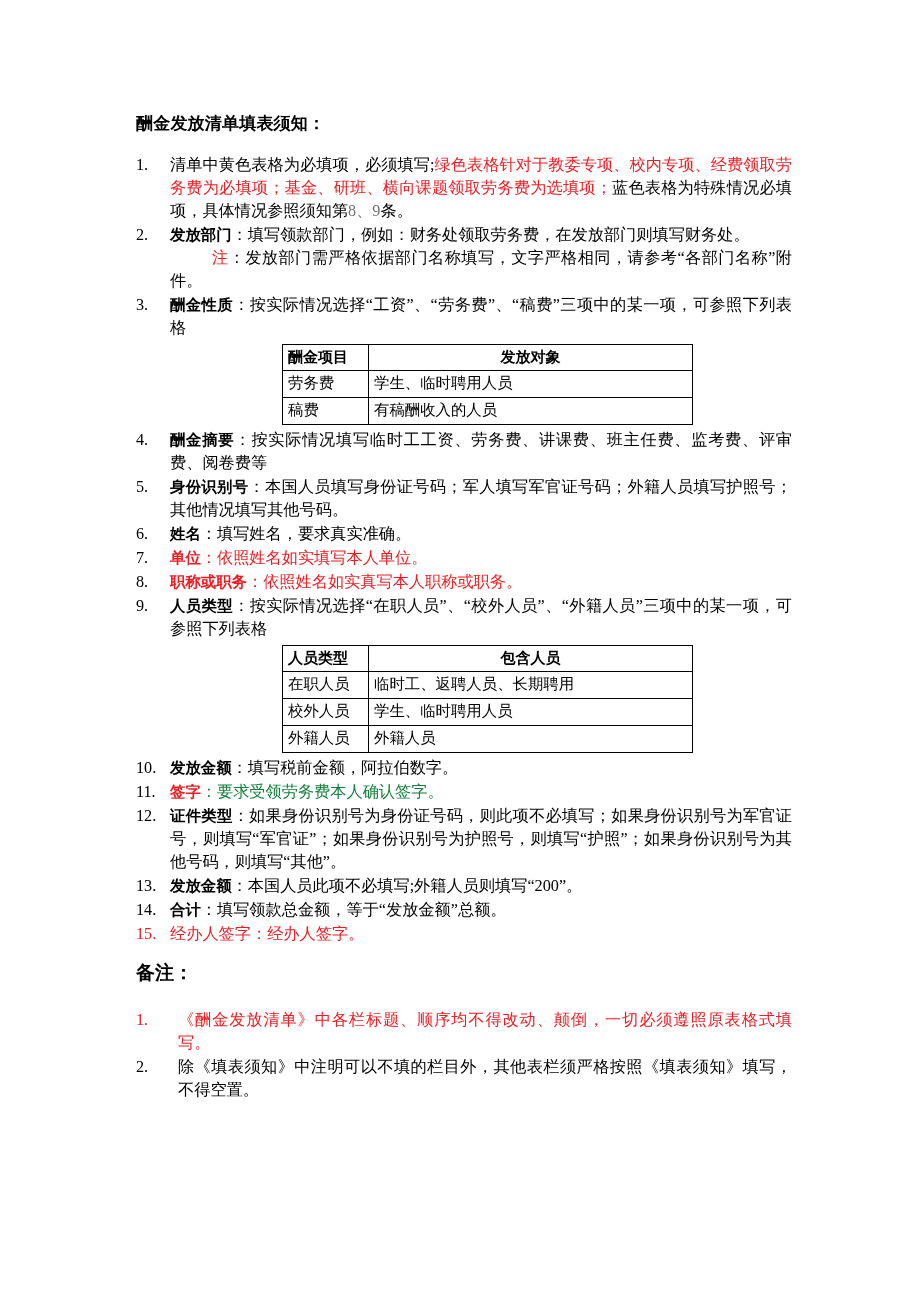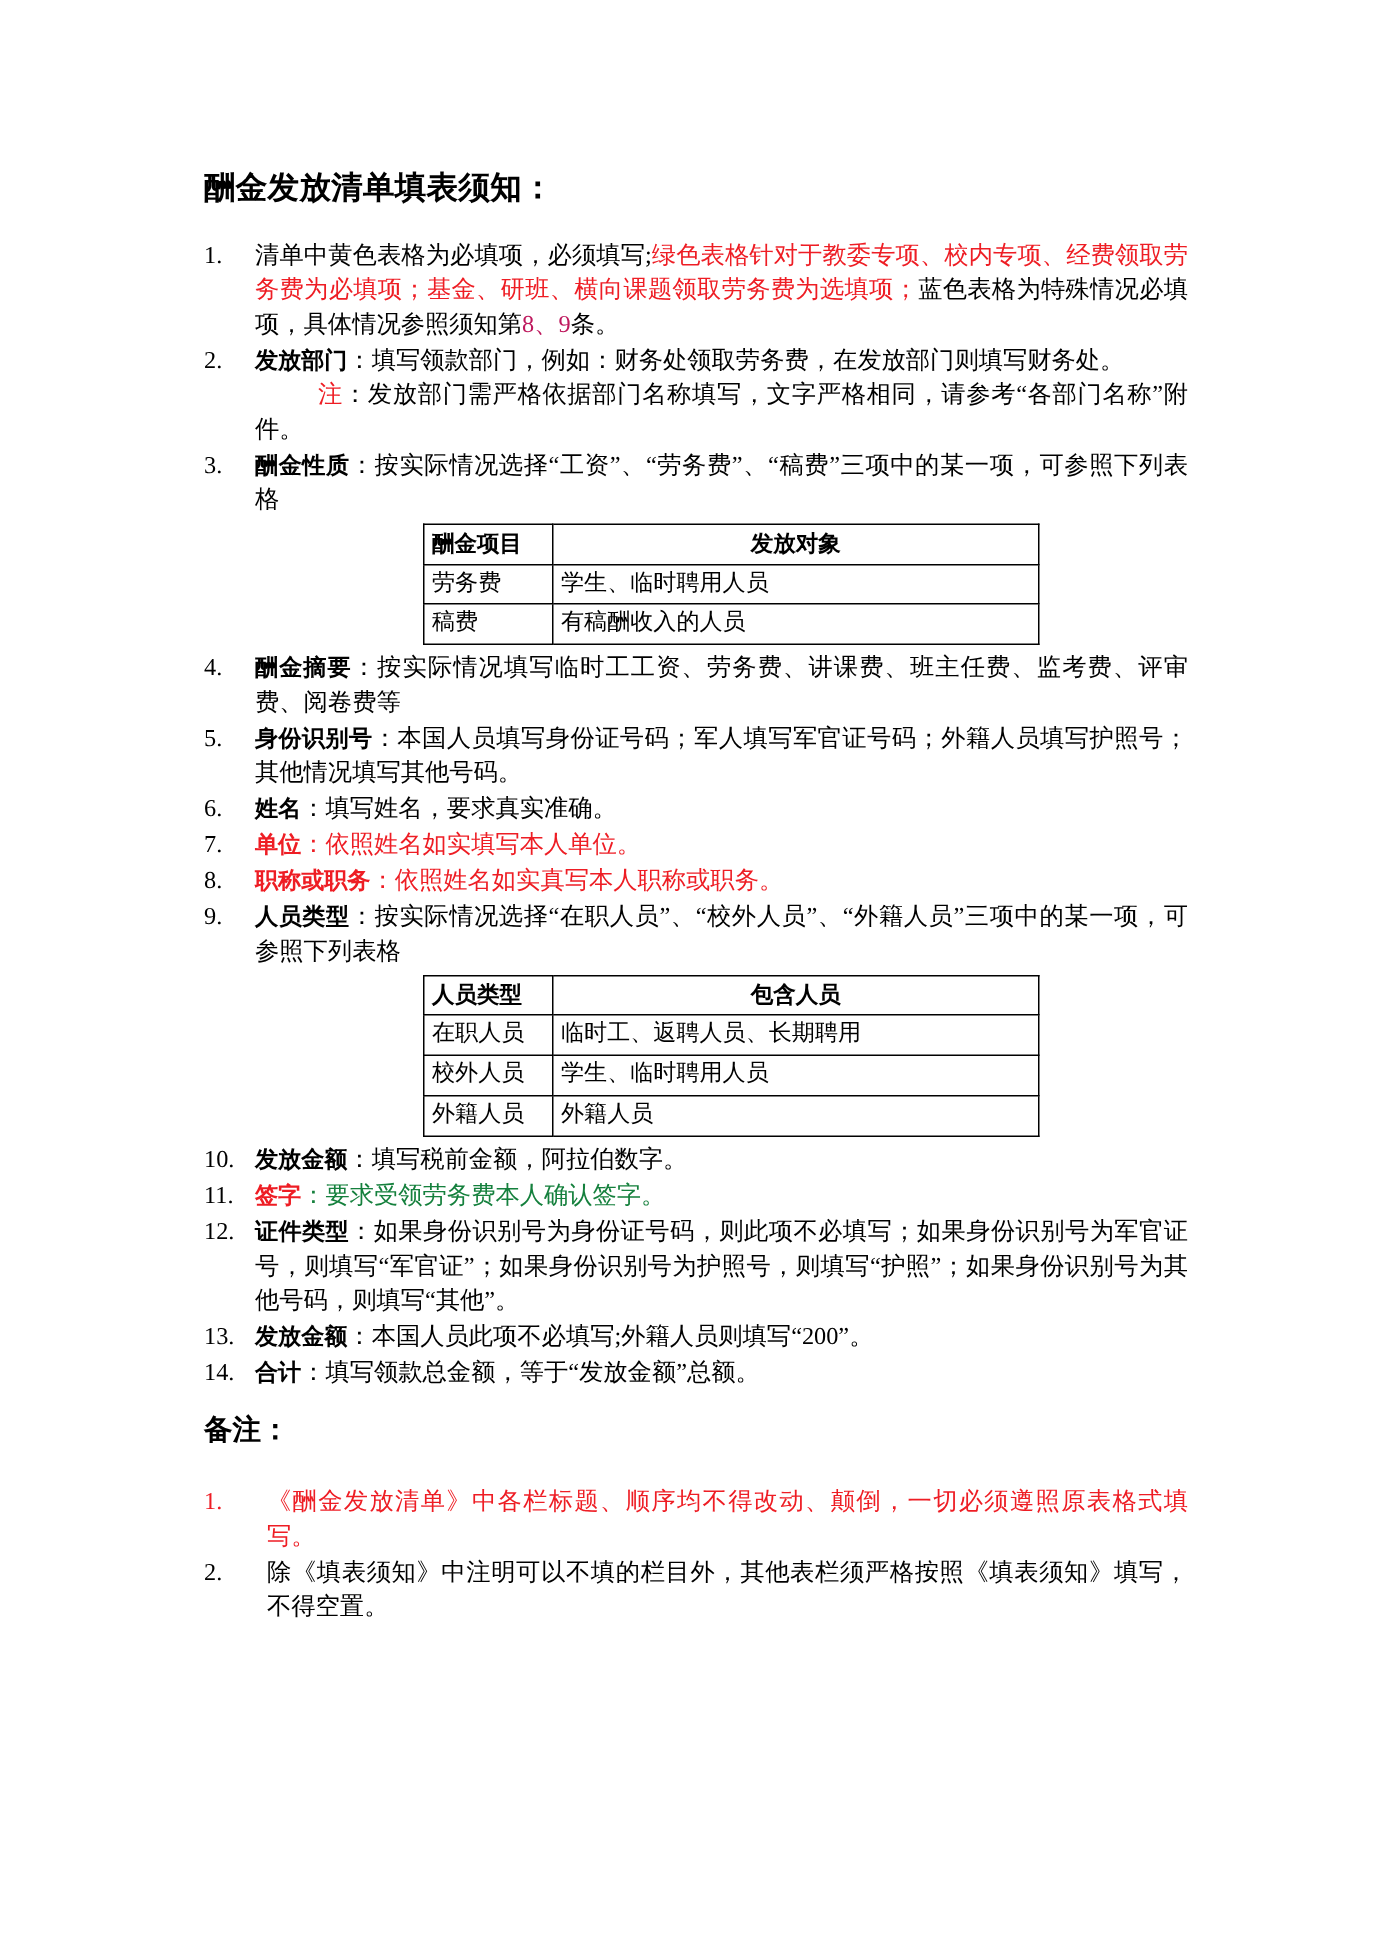--- a/index.html
+++ b/index.html
@@ -18,21 +18,21 @@
     position: relative;
     width: 920px;
     height: 1302px;
     background: #ffffff;
     box-sizing: border-box;
     padding: 112px 128px 0 136px;
   }
   .doc-title {
     font-family: "DejaVu Sans", "Liberation Sans", sans-serif;
     font-weight: bold;
-    font-size: 21px;
+    font-size: 17px;
     letter-spacing: 0.2px;
     margin: 0 0 20px 0;
     line-height: 1.3;
   }
   .section-title {
     font-family: "DejaVu Sans", "Liberation Sans", sans-serif;
     font-weight: bold;
     font-size: 19px;
     margin: 14px 0 25px 0;
     line-height: 1.3;
@@ -121,21 +121,21 @@
   }
 </style>
 </head>
 <body>
 
 <div class="page">
 
   <h1 class="doc-title">酬金发放清单填表须知：</h1>
 
   <ol class="main-list">
-      <li><span class="num">1.</span><span>清单中黄色表格为必填项，必须填写;</span><span style="color: rgb(238, 29, 36);">绿色表格针对于教委专项、校内专项、经费领取劳务费为必填项；基金、研班、横向课题领取劳务费为选填项；</span><span>蓝色表格为特殊情况必填项，具体情况参照须知第</span><span style="color: #be185d;">8、9</span><span>条。</span></li>
+      <li><span class="num">1.</span><span>清单中黄色表格为必填项，必须填写;</span><span style="color: rgb(238, 29, 36);">绿色表格针对于教委专项、校内专项、经费领取劳务费为必填项；基金、研班、横向课题领取劳务费为选填项；</span><span>蓝色表格为特殊情况必填项，具体情况参照须知第</span><span style="color: #737373;">8、9</span><span>条。</span></li>
       <li><span class="num">2.</span><span class="lbl">发放部门</span><span>：填写领款部门，例如：财务处领取劳务费，在发放部门则填写财务处。</span><div class="note"><span style="color: rgb(238, 29, 36);">注</span><span>：发放部门需严格依据部门名称填写，文字严格相同，请参考“各部门名称”附件。</span></div></li>
       <li><span class="num">3.</span><span class="lbl">酬金性质</span><span>：按实际情况选择“工资”、“劳务费”、“稿费”三项中的某一项，可参照下列表格</span><table class="ref">
           <thead>
             <tr>
               <th class="c1">酬金项目</th>
               <th class="c2">发放对象</th>
             </tr>
           </thead>
           <tbody>
             <tr>
@@ -173,20 +173,21 @@
               <td class="c1">外籍人员</td>
               <td>外籍人员</td>
             </tr>
           </tbody>
         </table></li>
       <li><span class="num">10.</span><span class="lbl">发放金额</span><span>：填写税前金额，阿拉伯数字。</span></li>
       <li><span class="num">11.</span><span class="lbl" style="color: rgb(238, 29, 36);">签字</span><span style="color: #15803d;">：要求受领劳务费本人确认签字。</span></li>
       <li><span class="num">12.</span><span class="lbl">证件类型</span><span>：如果身份识别号为身份证号码，则此项不必填写；如果身份识别号为军官证号，则填写“军官证”；如果身份识别号为护照号，则填写“护照”；如果身份识别号为其他号码，则填写“其他”。</span></li>
       <li><span class="num">13.</span><span class="lbl">发放金额</span><span>：本国人员此项不必填写;外籍人员则填写“200”。</span></li>
       <li><span class="num">14.</span><span class="lbl">合计</span><span>：填写领款总金额，等于“发放金额”总额。</span></li>
+      <li><span class="num" style="color: rgb(238, 29, 36);">15.</span><span style="color: rgb(238, 29, 36);">经办人签字：经办人签字。</span></li>
     </ol>
 
   <h2 class="section-title">备注：</h2>
 
   <ol class="remark-list">
       <li><span class="num" style="color: rgb(238, 29, 36);">1.</span><span style="color: rgb(238, 29, 36);">《酬金发放清单》中各栏标题、顺序均不得改动、颠倒，一切必须遵照原表格式填写。</span></li>
       <li><span class="num">2.</span><span>除《填表须知》中注明可以不填的栏目外，其他表栏须严格按照《填表须知》填写，不得空置。</span></li>
     </ol>
 
 </div>

